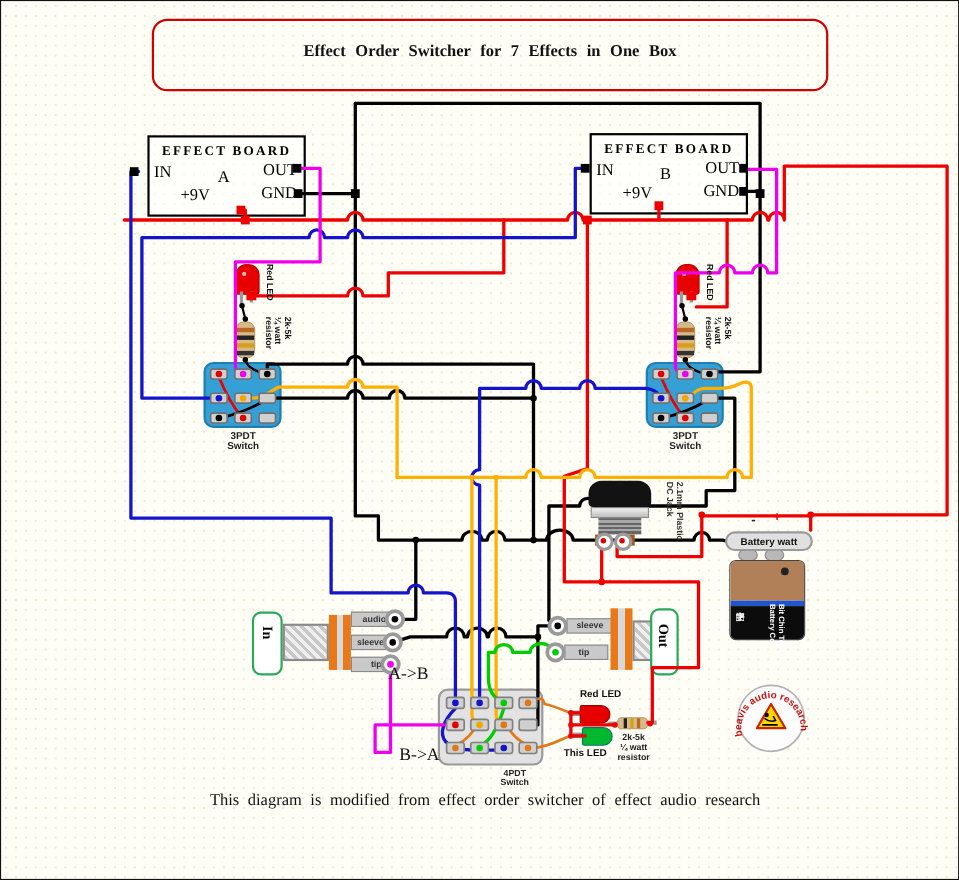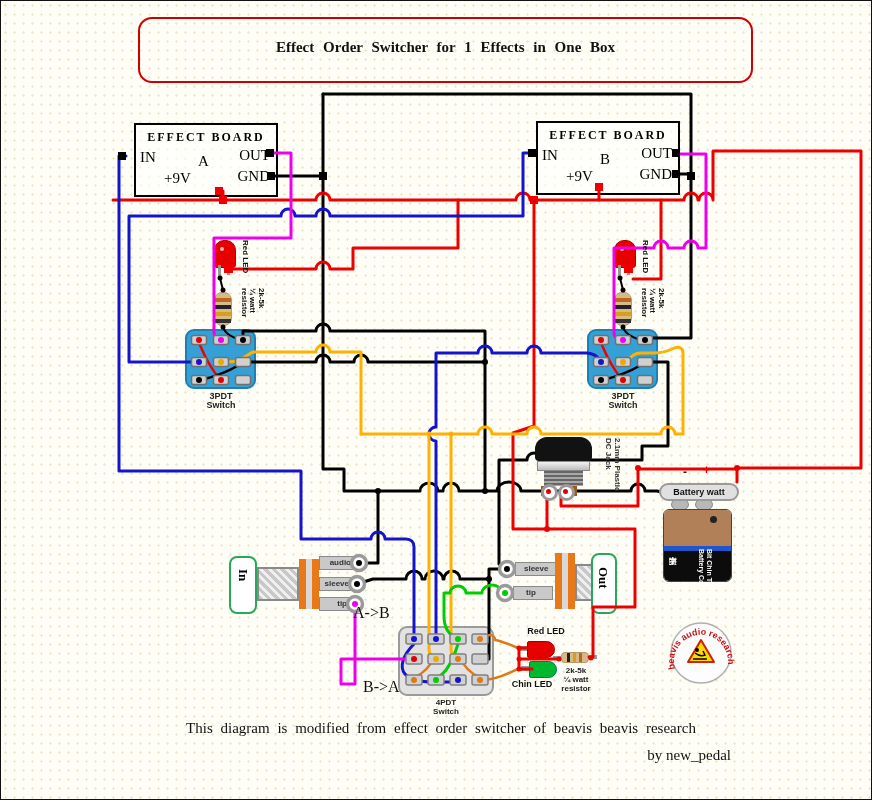--- a/index.html
+++ b/index.html
@@ -270,21 +270,21 @@
         <circle cx="354" cy="603" r="3" fill="#ee00ee" stroke="none"></circle>
         <circle cx="506" cy="568" r="7.5" fill="#fff" stroke="#9a9a9a" stroke-width="3.5"></circle>
         <circle cx="506" cy="568" r="3" fill="#000" stroke="none"></circle>
         <circle cx="504" cy="592" r="7.5" fill="#fff" stroke="#9a9a9a" stroke-width="3.5"></circle>
         <circle cx="504" cy="592" r="3" fill="#00cc00" stroke="none"></circle>
       </g>
     </g>
   </svg>
 
   <div id="title-box" class="abs z1">
-    <span>Effect Order Switcher for 1 Effects in One Box</span>
+    <span>Effect Order Switcher for 7 Effects in One Box</span>
   </div>
 
   <div class="abs z1 board" style="left:133px;top:122px;">
     <span class="hd">EFFECT BOARD</span>
     <span class="pin" style="left:4px;top:24px;">IN</span>
     <span class="pin" style="left:62px;top:28px;">A</span>
     <span class="pin" style="right:6px;top:22px;">OUT</span>
     <span class="pin" style="left:28px;top:45px;">+9V</span>
     <span class="pin" style="right:6px;top:43px;">GND</span>
   </div>
@@ -339,21 +339,21 @@
     <span style="display:block">3PDT</span>
     <span style="display:block">Switch</span>
   </div>
   <div class="abs z1 sw3" style="left:586px;top:328px;"></div>
   <div class="abs z4 swlabel" style="left:588px;top:391px;width:68px;">
     <span style="display:block">3PDT</span>
     <span style="display:block">Switch</span>
   </div>
 
   <div class="abs z1 sw4" style="left:397px;top:625px;"></div>
-  <div class="abs z4 swlabel" style="left:398px;top:697px;width:94px;font-size:8px;">
+  <div class="abs z4 swlabel" style="left:420px;top:697px;width:94px;font-size:8px;">
     <span style="display:block">4PDT</span>
     <span style="display:block">Switch</span>
   </div>
 
   <div id="dcjack" class="abs z3" style="left:534px;top:436px;width:60px;height:64px;">
     <span class="cap"></span>
     <span class="hex"></span>
     <span class="thr"></span>
     <span class="bas" style="left:6px;"></span>
     <span class="bas" style="left:30px;"></span>
@@ -404,21 +404,21 @@
   <div class="abs z4 iotext" style="left:610px;top:566px;width:30px;">Out</div>
 
   <div class="abs z4 route" style="left:352px;top:603px;width:52px;">A-&gt;B</div>
   <div class="abs z4 route" style="left:362px;top:677px;width:52px;">B-&gt;A</div>
 
   <div class="abs z4 mlabel" style="left:514px;top:625px;width:62px;">Red LED</div>
   <div class="abs z1 lead" style="left:518px;top:645px;width:9px;height:5px;"></div>
   <div class="abs z1 ledh" style="left:526px;top:640px;background:#e60000;"></div>
   <div class="abs z1 lead" style="left:520px;top:665px;width:9px;height:5px;"></div>
   <div class="abs z1 ledh" style="left:528px;top:660px;background:#00b830;border-color:#076;"></div>
-  <div class="abs z4 mlabel" style="left:502px;top:678px;width:58px;">Chin LED</div>
+  <div class="abs z4 mlabel" style="left:502px;top:678px;width:58px;">This LED</div>
   <div class="abs z1 lead" style="left:552px;top:655px;width:9px;height:4px;"></div>
   <div class="abs z1 lead" style="left:587px;top:654px;width:9px;height:4px;"></div>
   <div class="abs z1 resh" style="left:560px;top:651px;">
     <b style="left:5px;background:#222;"></b>
     <b style="left:11px;background:#d8a018;"></b>
     <b style="left:17px;background:#b86820;"></b>
   </div>
   <div class="abs z4 tiny" style="left:553px;top:665px;width:44px;text-align:center;">
     <span style="display:block">2k-5k</span>
     <span style="display:block">¼ watt</span>
@@ -432,16 +432,15 @@
       </defs>
     <text font-family="Liberation Sans, sans-serif" font-size="9" font-weight="bold" fill="#cc1111">
       <textPath href="#logoarc">beavis audio research</textPath>
     </text>
     <polygon points="34,21 47,43 21,43" fill="#ffd800" stroke="#cc2200" stroke-width="2" stroke-linejoin="round"></polygon>
     <circle cx="30" cy="31" r="2" fill="#000"></circle>
     <path d="M28,34 q5,4 10,2 l-2,-4" fill="none" stroke="#000" stroke-width="1.5"></path>
     <path d="M26,40 h14" fill="none" stroke="#000" stroke-width="1.5"></path>
   </svg>
 
-  <div id="footer1" class="abs z4">This diagram is modified from effect order switcher of beavis beavis research</div>
-  <div id="footer2" class="abs z4">by new_pedal</div>
+  <div id="footer1" class="abs z4">This diagram is modified from effect order switcher of effect audio research</div>
 
 </div>
 
 </body></html>

